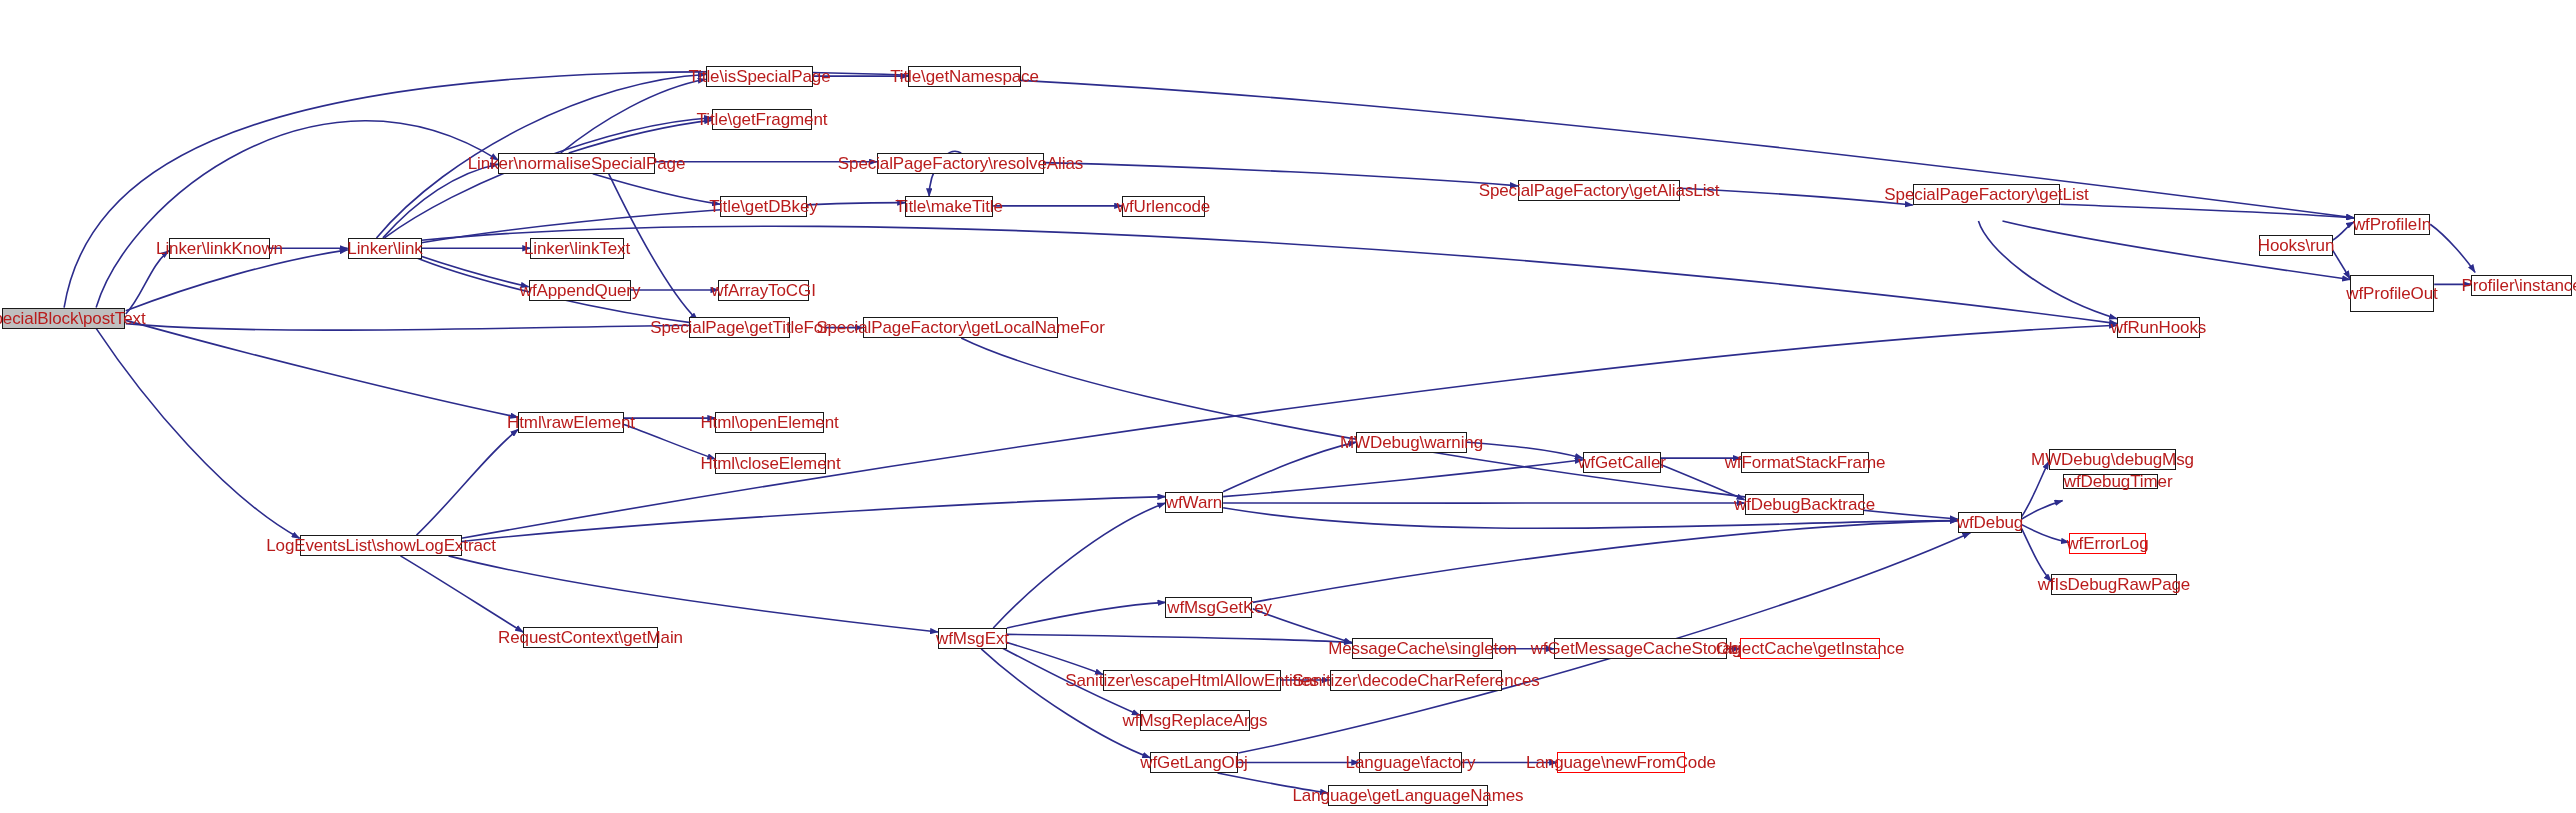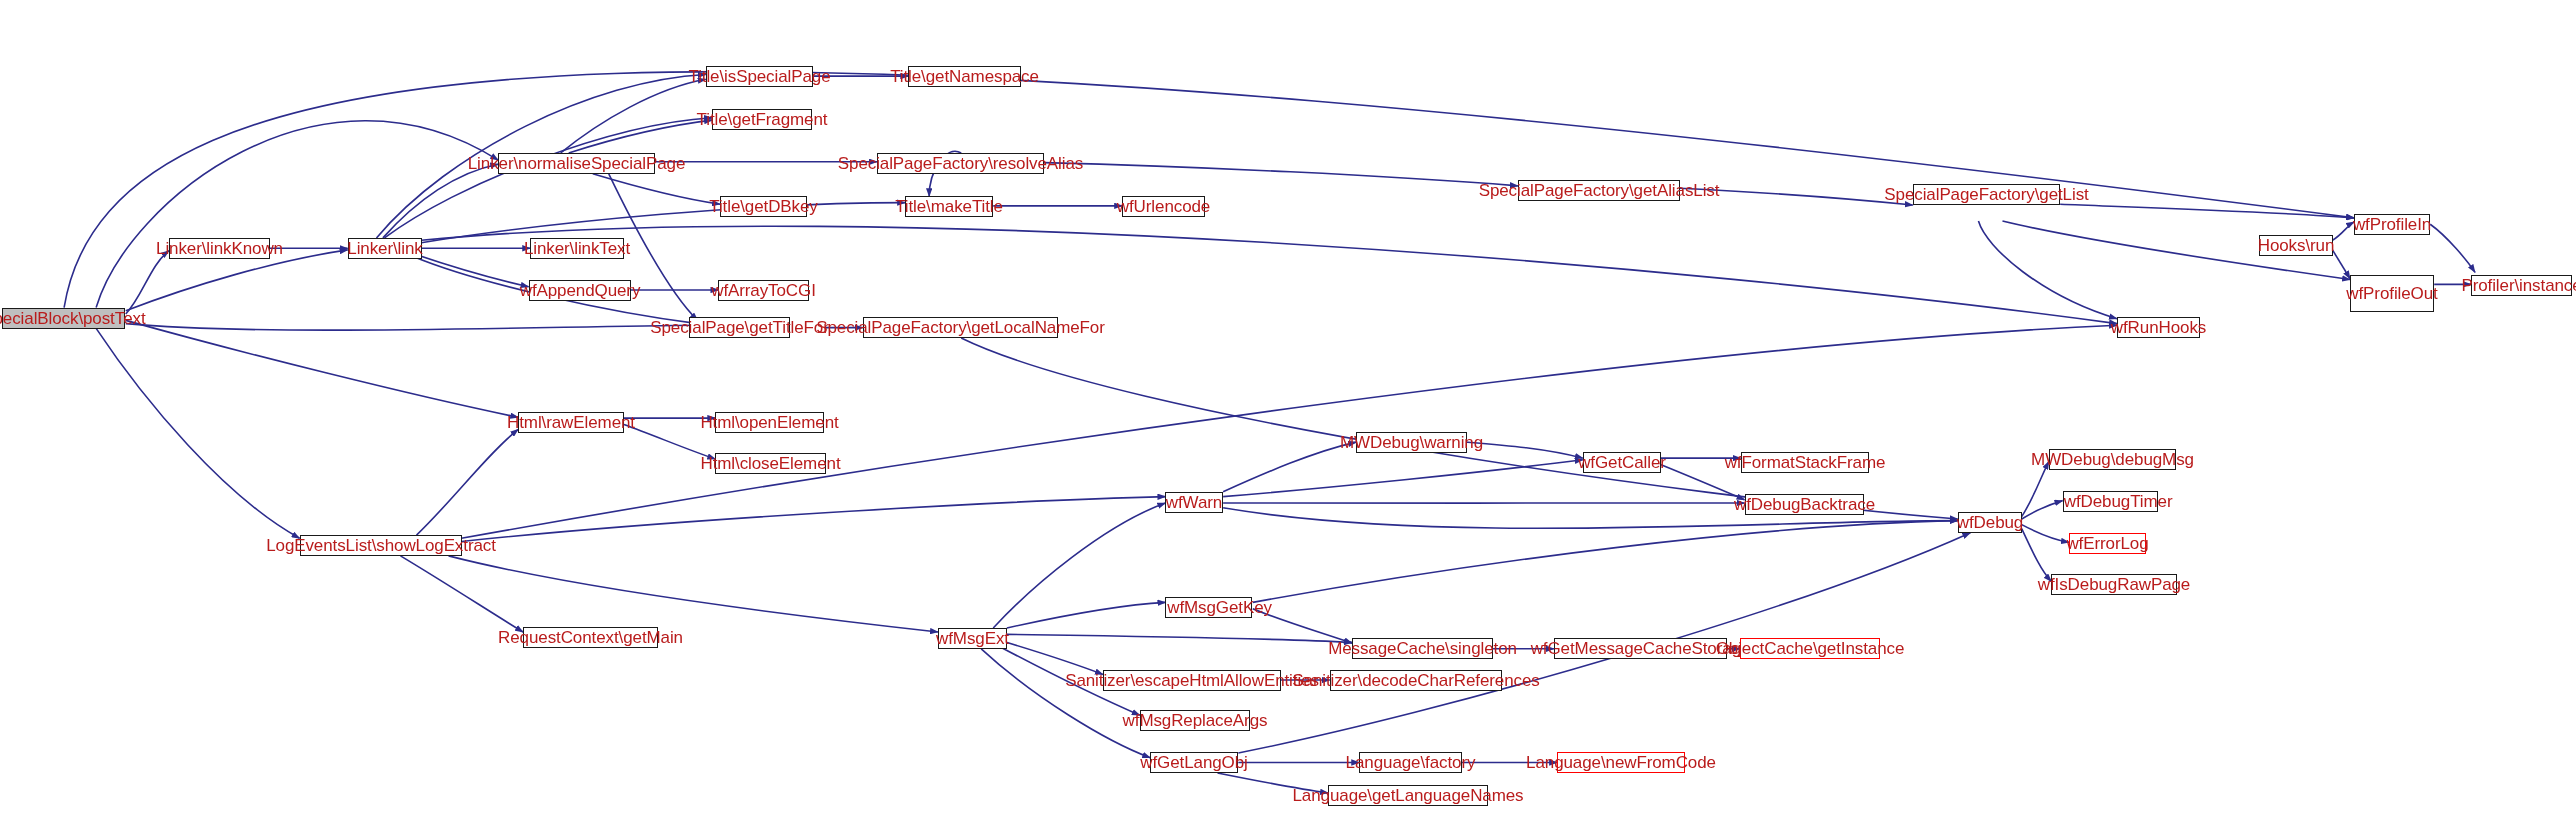--- a/index.html
+++ b/index.html
@@ -220,21 +220,21 @@
       </div>
       <div class="node" style="left: 1741px; top: 452px; width: 128px; height: 21px;">
         <span>wfFormatStackFrame</span>
       </div>
       <div class="node" style="left: 1745px; top: 494px; width: 119px; height: 21px;">
         <span>wfDebugBacktrace</span>
       </div>
       <div class="node" style="left: 2049px; top: 449px; width: 127px; height: 21px;">
         <span>MWDebug\debugMsg</span>
       </div>
-      <div class="node" style="left: 2063px; top: 491px; width: 95px; height: 21px; padding-left: 20px;">
+      <div class="node" style="left: 2063px; top: 474px; width: 95px; height: 15px; padding-left: 20px;">
         <span>wfDebugTimer</span>
       </div>
       <div class="node external" style="left: 2069px; top: 533px; width: 77px; height: 21px;">
         <span>wfErrorLog</span>
       </div>
       <div class="node" style="left: 2051px; top: 574px; width: 126px; height: 21px;">
         <span>wfIsDebugRawPage</span>
       </div>
       <div class="node" style="left: 1958px; top: 512px; width: 64px; height: 21px;">
         <span>wfDebug</span>

